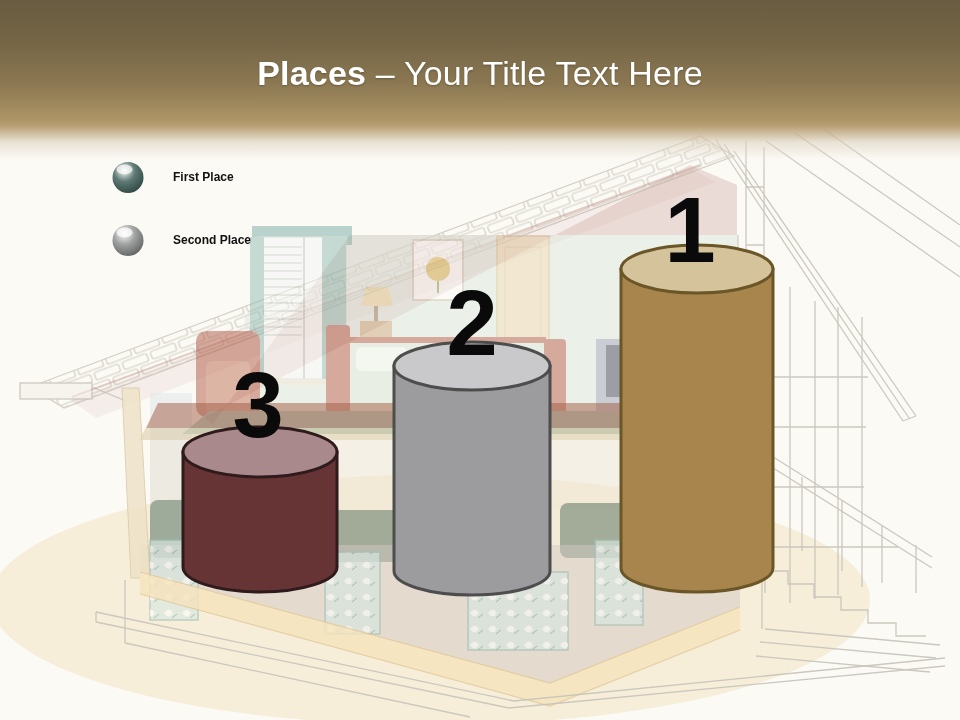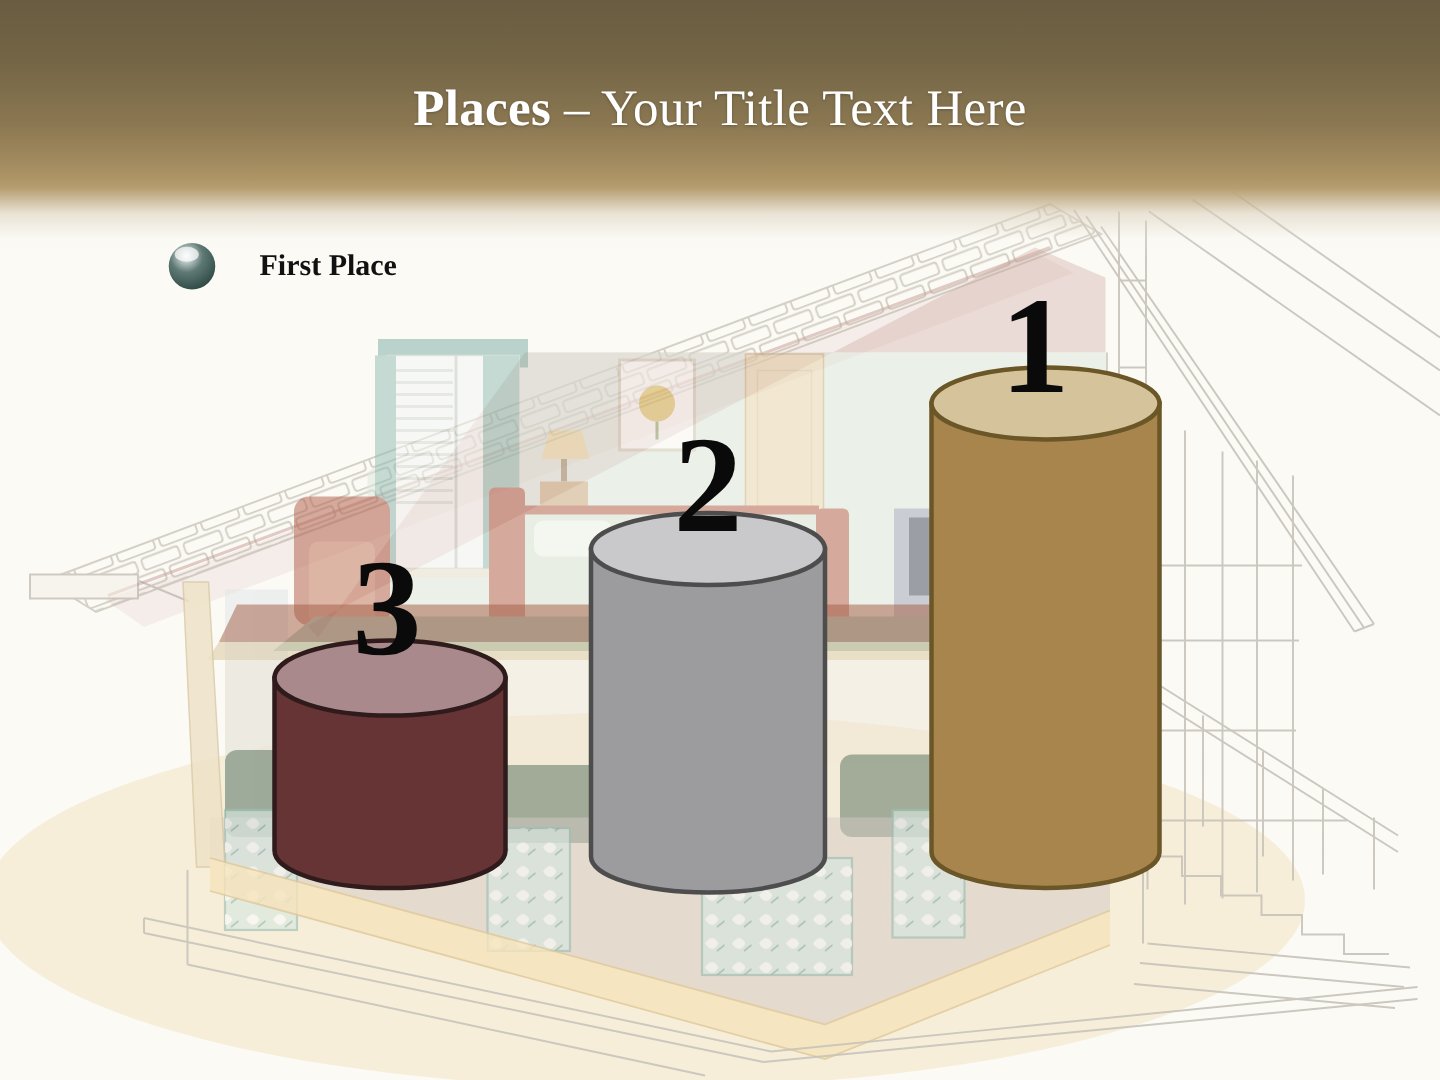--- a/index.html
+++ b/index.html
@@ -1,28 +1,28 @@
 <!DOCTYPE html>
 <html><head>
 <meta charset="utf-8">
 <style>
   html,body{margin:0;padding:0;background:#ddd;}
   .slide{position:relative;width:960px;height:720px;margin:0 auto;overflow:hidden;
-         background:#fbfaf5;font-family:Liberation Serif, serif;}
+         background:#fbfaf5;font-family:Liberation Sans, sans-serif;}
   .house{position:absolute;top:125px;left:0;z-index:1;}
   .header{position:absolute;top:0;left:0;width:100%;height:185px;z-index:3;pointer-events:none;
     background:linear-gradient(180deg,#695c40 0%,#746546 22%,#8b7852 45%,#a18a5e 58%,
       #af9668 65%,#b89f72 68%,rgba(219,208,188,0.55) 77%,rgba(248,245,238,0.15) 86%,
       rgba(251,250,245,0) 94%);}
   .title{position:absolute;top:54px;left:0;width:100%;text-align:center;font-size:34px;
          color:#fff;letter-spacing:.2px;text-shadow:0 1px 2px rgba(0,0,0,.25);}
   .title-bold{font-weight:bold;}
   .legend{position:absolute;left:111px;top:160px;z-index:4;}
   .legend-row{display:flex;align-items:center;gap:28px;height:34px;margin-bottom:29px;}
-  .legend-label{font-size:20px;font-weight:bold;color:#111;}
+  .legend-label{font-size:12px;font-weight:bold;color:#111;}
   .cyl{position:absolute;z-index:2;}
   .rank{position:absolute;z-index:2;width:120px;text-align:center;font-size:92px;
         font-weight:bold;line-height:1;color:#0a0a0a;}
   .rank-3{left:198px;top:359px;} .rank-2{left:412px;top:277px;} .rank-1{left:630px;top:184px;}
 </style>
 </head>
 <body>
 
 <div class="slide">
 
@@ -149,20 +149,34 @@
           <stop offset="0%" stop-color="#f6faf9"></stop>
           <stop offset="45%" stop-color="#5f7a75"></stop>
           <stop offset="100%" stop-color="#2c4642"></stop>
         </radialGradient>
           </defs>
         <circle cx="17" cy="17.5" r="15.5" fill="url(#sphg0)"></circle>
         <ellipse cx="13.5" cy="9.5" rx="8" ry="5" fill="#ffffff" opacity="0.7"></ellipse>
       </svg>
       <span class="legend-label">First Place</span>
     </div>
+    <div class="legend-row">
+      <svg width="34" height="34" viewBox="0 0 34 34">
+        <defs>
+            <radialGradient id="sphg1" cx="38%" cy="28%" r="78%">
+          <stop offset="0%" stop-color="#fbfbfb"></stop>
+          <stop offset="45%" stop-color="#a0a1a1"></stop>
+          <stop offset="100%" stop-color="#606161"></stop>
+        </radialGradient>
+          </defs>
+        <circle cx="17" cy="17.5" r="15.5" fill="url(#sphg1)"></circle>
+        <ellipse cx="13.5" cy="9.5" rx="8" ry="5" fill="#ffffff" opacity="0.75"></ellipse>
+      </svg>
+      <span class="legend-label">Second Place</span>
+    </div>
   </div>
 
   <div class="podium">
     <svg class="cyl" style="left:179px;top:424px" width="162" height="172" viewBox="0 0 162 172">
       <path d="M4,28 V143 A77,25 0 0 0 158,143 V28 Z" stroke-width="3" fill="#663435" stroke="#2f1b1c"></path>
       <ellipse cx="81" cy="28" rx="77" ry="25" stroke-width="3" fill="#aa898d" stroke="#2f1b1c"></ellipse>
     </svg>
     <svg class="cyl" style="left:390px;top:338px" width="164" height="261" viewBox="0 0 164 261">
       <path d="M4,28 V233 A78,24 0 0 0 160,233 V28 Z" stroke-width="3" fill="#9c9c9e" stroke="#4d4d4d"></path>
       <ellipse cx="82" cy="28" rx="78" ry="24" stroke-width="3" fill="#c9c9cb" stroke="#4d4d4d"></ellipse>

